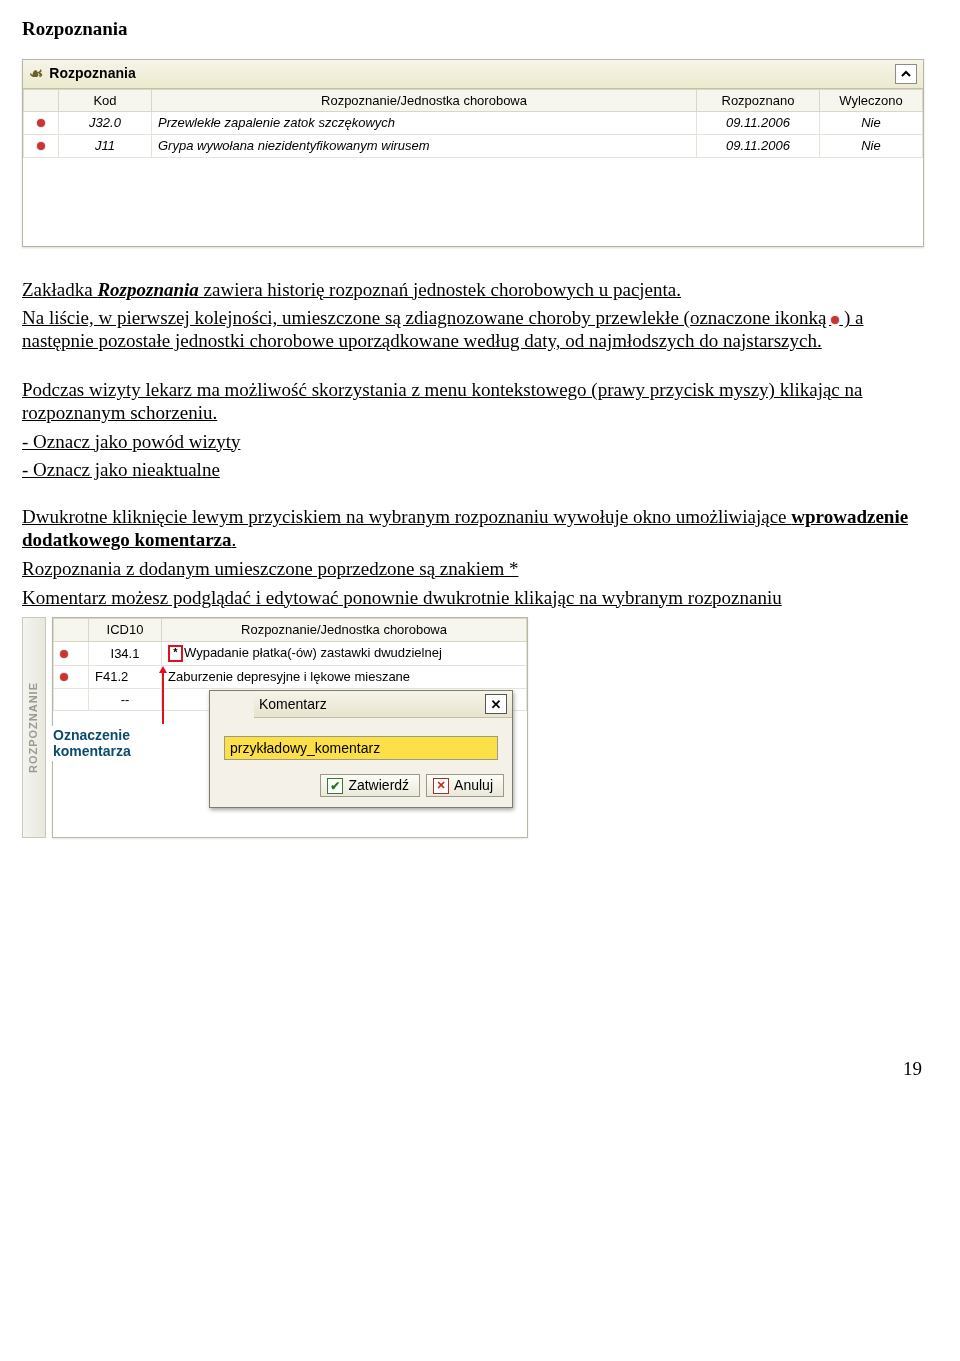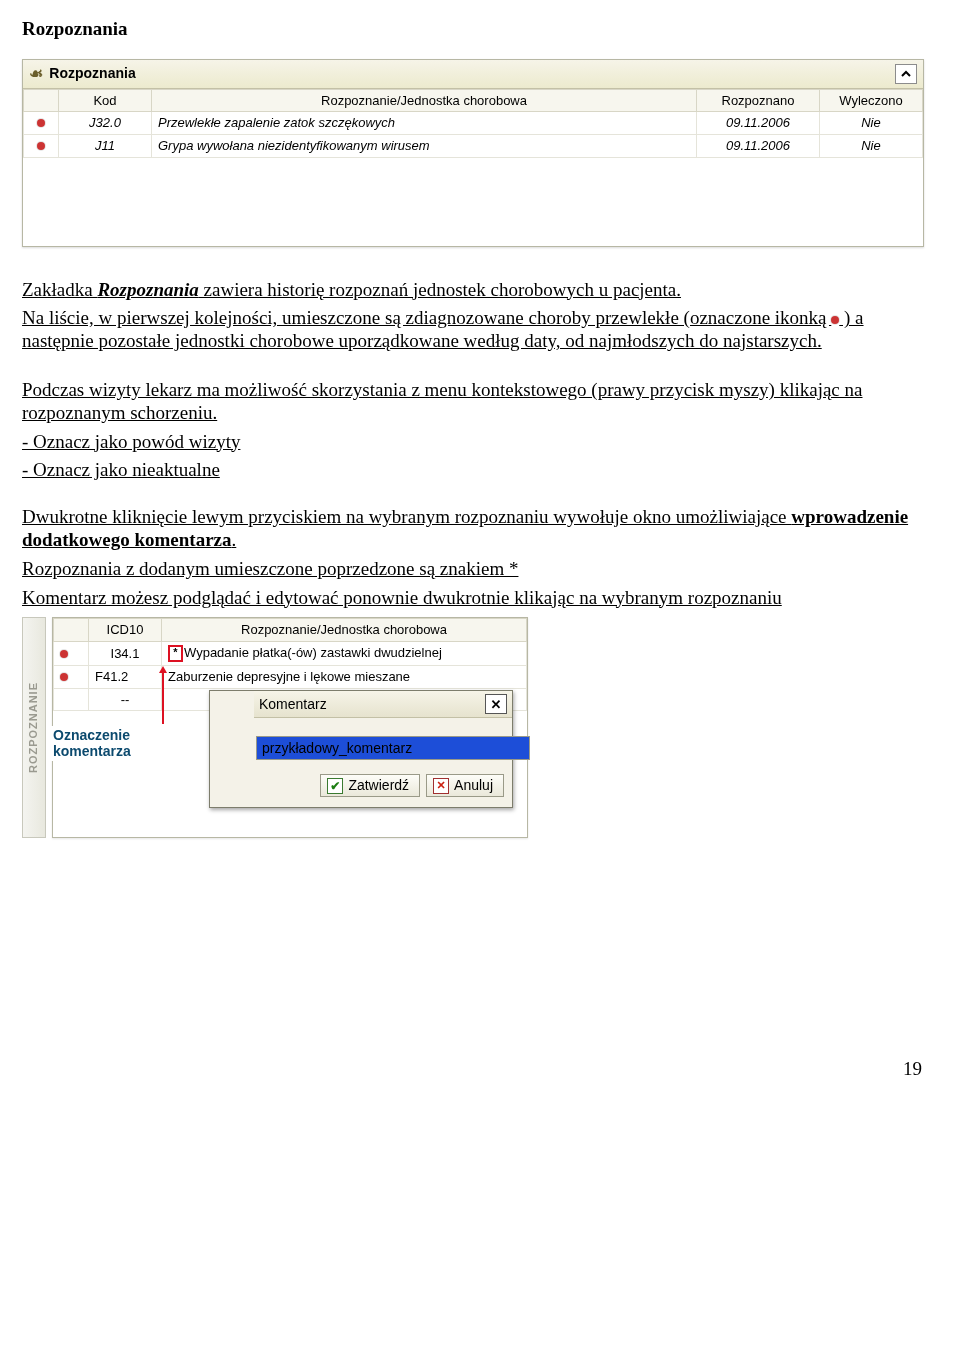--- a/index.html
+++ b/index.html
@@ -208,22 +208,21 @@
     font-weight:bold; font-size:13px; cursor:pointer;
   }
   .dialog-body { padding: 18px 14px 8px 14px; }
   .dialog-input {
     width: 100%;
     border: 1px solid #9a9a88;
     padding: 3px 5px;
     font-size: 14px;
     font-family: Tahoma, Arial, sans-serif;
     box-sizing: border-box;
-    background:#1d4ed8;
-    margin-left:32px;
+    background:#fde047;
   }
   .dialog-buttons {
     display:flex; justify-content:flex-end;
     gap:6px;
     padding: 6px 8px 10px 8px;
   }
   .dlg-btn {
     display:flex; align-items:center;
     background: linear-gradient(#fdfdf8,#eae8da);
     border:1px solid #9a9a88;

